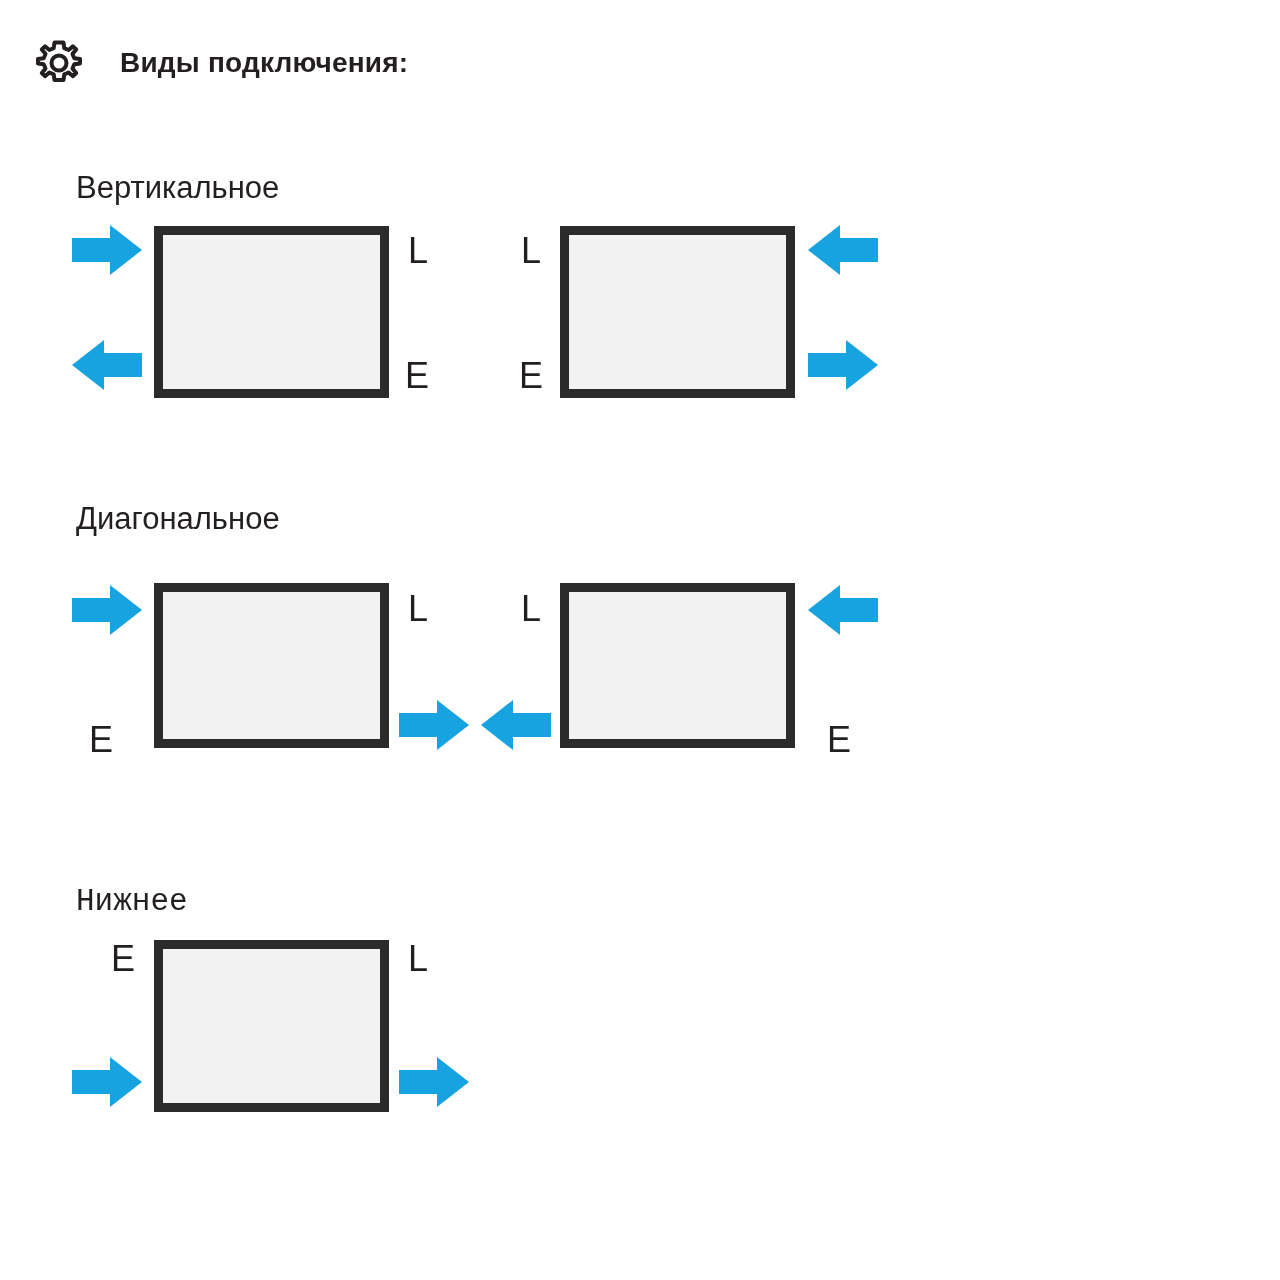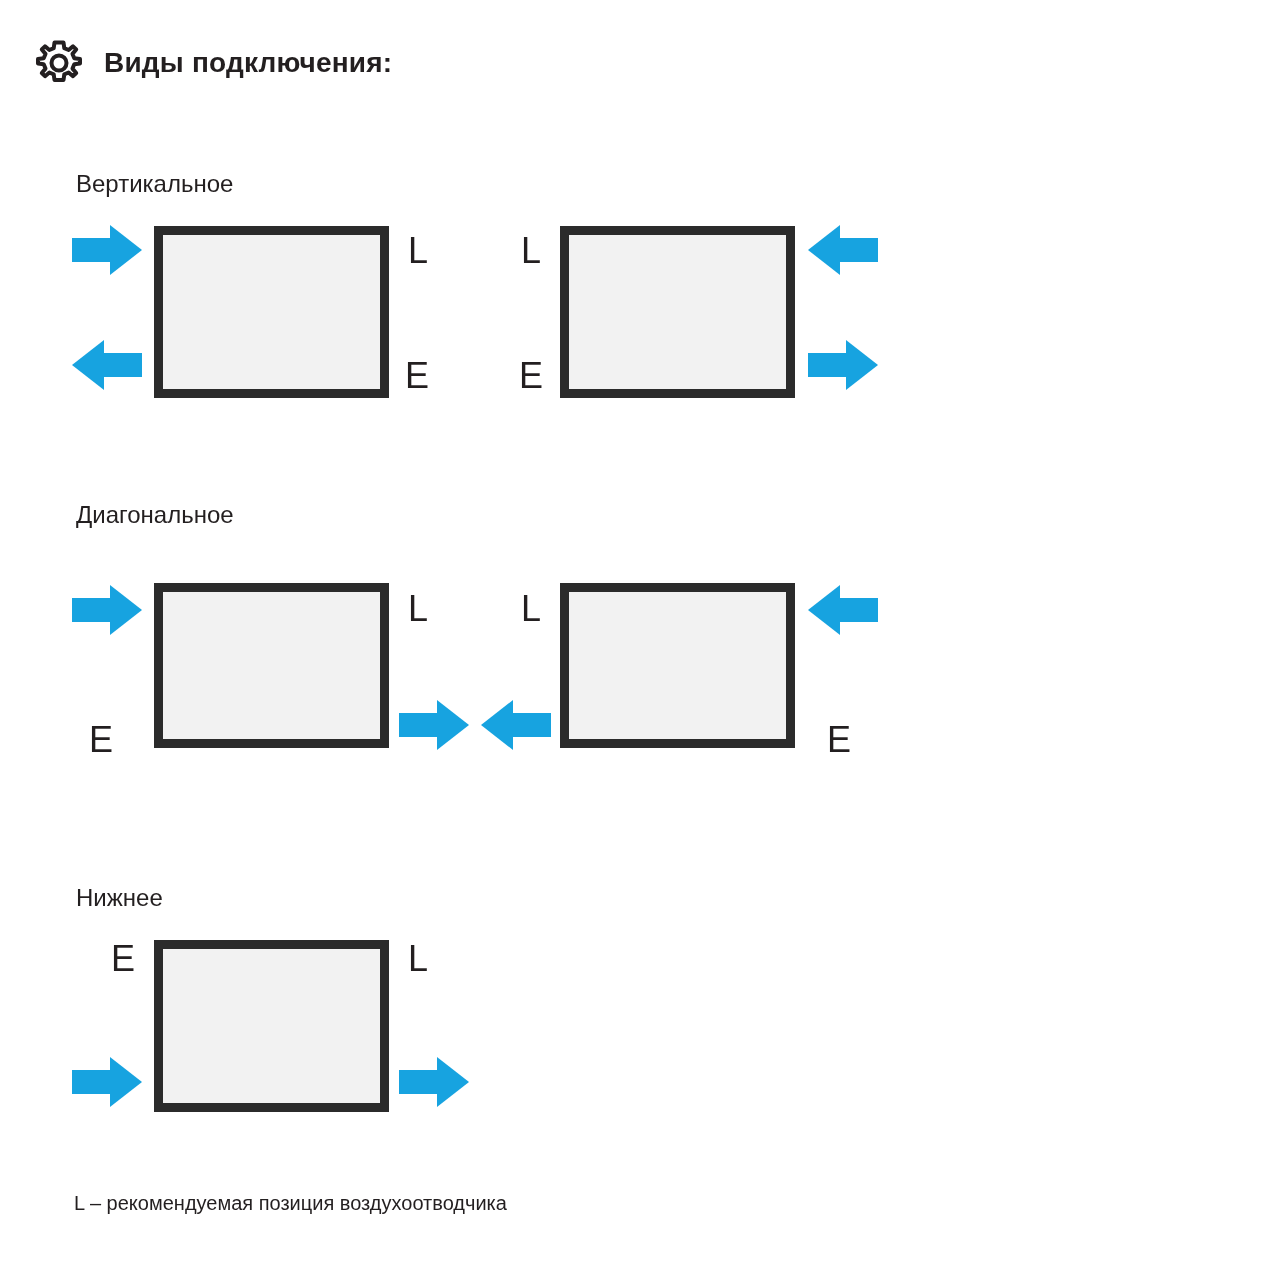--- a/index.html
+++ b/index.html
@@ -16,36 +16,36 @@
     overflow: hidden;
   }
 
   
   .header {
     position: absolute;
     left: 34px;
     top: 38px;
     display: flex;
     align-items: center;
-    gap: 20px;
+    gap: 36px;
   }
   .gear-icon { width: 50px; height: 50px; display: block; }
   .header-title {
     font-size: 28px;
     font-weight: bold;
     letter-spacing: 0.2px;
     white-space: nowrap;
   }
 
   
   .section { position: absolute; left: 0; width: 1280px; }
   .section-title {
     position: absolute;
     left: 76px;
-    font-size: 24px;
+    font-size: 31px;
     font-weight: normal;
     white-space: nowrap;
     color: #231f20;
   }
 
   
   .radiator {
     position: absolute;
     box-sizing: border-box;
     background: #f2f2f2;
@@ -182,34 +182,33 @@
       <span class="stem"></span>
         <span class="head"></span>
     </div>
 
     <div class="marker" style="left:521px; top:591px;">L</div>
     <div class="marker" style="left:827px; top:722px;">E</div>
   </div>
 </div>
 
 <div class="section" style="top:0;height:0;">
-  <div class="section-title" style="top:884px;">Нижнее</div>
+  <div class="section-title" style="top:884px;font-family:Liberation Mono, monospace;">Нижнее</div>
 
   <div>
     <div class="radiator" style="left:154px; top:940px; width:235px; height:172px;"></div>
 
     <div class="arrow right" style="left:72px; top:1057px;">
       <span class="stem"></span>
         <span class="head"></span>
     </div>
     <div class="arrow right" style="left:399px; top:1057px;">
       <span class="stem"></span>
         <span class="head"></span>
     </div>
 
     <div class="marker" style="left:111px; top:941px;">E</div>
     <div class="marker" style="left:408px; top:941px;">L</div>
   </div>
 </div>
 
 <div class="legend">
-  <div>L – рекомендуемая позиция воздухоотводчика</div>
 </div>
 
 </body></html>

